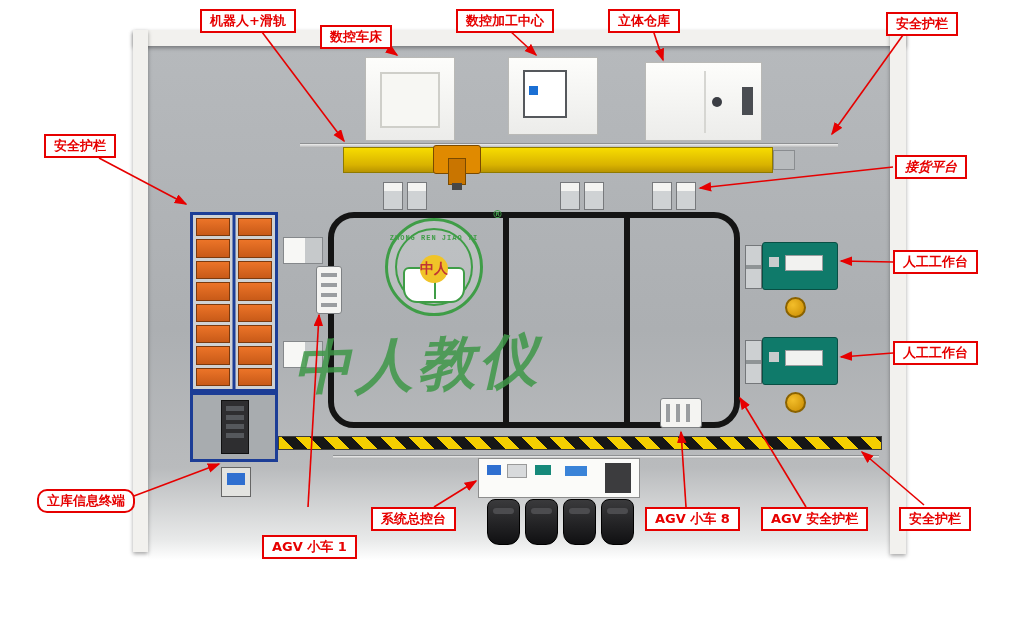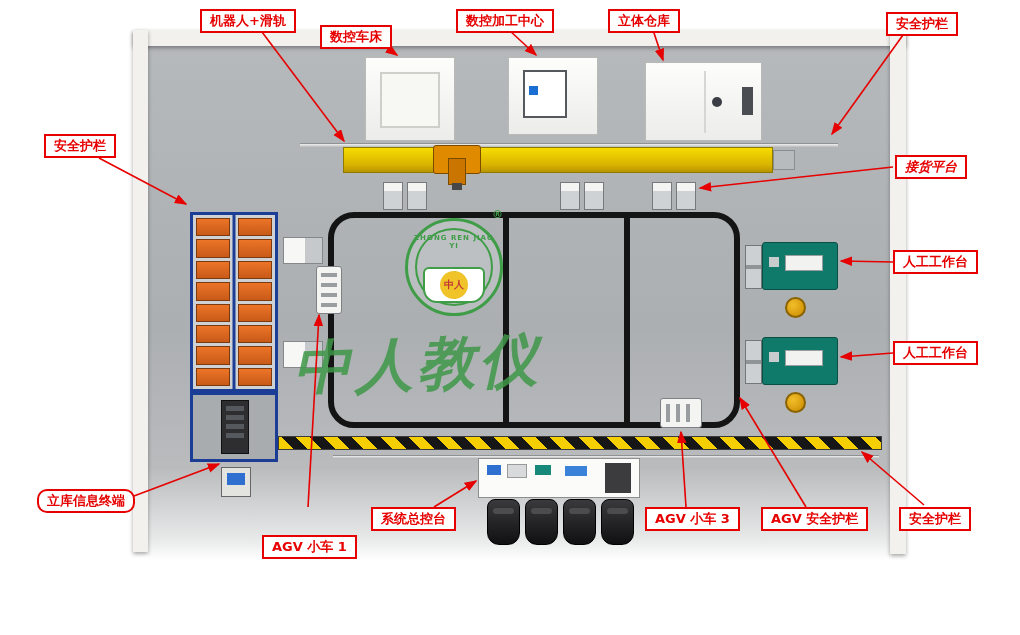--- a/index.html
+++ b/index.html
@@ -82,22 +82,22 @@
   .wm{z-index:20;}
   .wm-logo{border-radius:50%;border:3px solid #3f9d47;background:rgba(255,255,255,.18);}
   .wm-logo::before{content:"";position:absolute;left:7px;top:7px;right:7px;bottom:7px;
                    border:2px solid #3f9d47;border-radius:50%;}
   .wm-ring-text{position:absolute;left:0;right:0;top:13px;text-align:center;font-size:7px;
                 color:#3f9d47;font-weight:bold;letter-spacing:1px;}
   .wm-book{position:absolute;left:50%;top:46px;transform:translateX(-50%);width:58px;height:32px;
            background:#fff;border:2px solid #3f9d47;border-radius:6px 6px 14px 14px;}
   .wm-book::before{content:"";position:absolute;left:50%;top:2px;bottom:2px;width:2px;background:#3f9d47;}
   .wm-seal{position:absolute;left:50%;top:34px;transform:translateX(-50%);width:28px;height:28px;
-           border-radius:50%;background:#f0c428;color:#c03434;font-size:10px;font-weight:bold;
-           display:flex;align-items:center;justify-content:center;z-index:2;margin-top:16px;}
+           border-radius:50%;background:#f0c428;color:#c03434;font-size:14px;font-weight:bold;
+           display:flex;align-items:center;justify-content:center;z-index:2;}
   .wm-reg{color:#3f9d47;font-size:11px;font-weight:bold;}
   .wm-brand{font-size:58px;font-weight:bold;font-style:italic;color:rgba(62,150,72,.85);
             letter-spacing:4px;white-space:nowrap;transform:rotate(-2deg);}
 
   .caption{position:absolute;left:0;right:0;top:596px;text-align:center;
            font-size:16px;font-weight:bold;color:#000;z-index:30;}
 
   svg.arrows{position:absolute;left:0;top:0;z-index:40;pointer-events:none;}
 </style>
 </head>
@@ -188,41 +188,41 @@
     <div class="console-item" style="left:28px;top:5px;width:18px;height:12px;background:#d8dadc;border:1px solid #9a9a9a;"></div>
     <div class="console-item" style="left:56px;top:6px;width:16px;height:10px;background:#16897a;"></div>
     <div class="console-item" style="left:86px;top:7px;width:22px;height:10px;background:#3a83d8;"></div>
     <div class="console-item" style="left:126px;top:4px;width:26px;height:30px;background:#3c3c3e;"></div>
   </div>
   <div class="abs chair" style="left:487px;top:499px;width:33px;height:46px;"></div>
   <div class="abs chair" style="left:525px;top:499px;width:33px;height:46px;"></div>
   <div class="abs chair" style="left:563px;top:499px;width:33px;height:46px;"></div>
   <div class="abs chair" style="left:601px;top:499px;width:33px;height:46px;"></div>
 
-  <div class="abs wm wm-logo" style="left:405px;top:218px;width:98px;height:98px;">
+  <div class="abs wm wm-logo" style="left:385px;top:218px;width:98px;height:98px;font-family:Liberation Mono, monospace;">
     <div class="wm-ring-text">ZHONG REN JIAO YI</div>
     <div class="wm-book"></div>
     <div class="wm-seal">中人</div>
   </div>
   <div class="abs wm wm-reg" style="left:492px;top:208px;">®</div>
   <div class="abs wm wm-brand" style="left:293px;top:326px;">中人教仪</div>
 
   <div class="callout" style="left:200px;top:9px;">机器人+滑轨</div>
   <div class="callout" style="left:320px;top:9px;margin-top:16px;">数控车床</div>
   <div class="callout" style="left:456px;top:9px;">数控加工中心</div>
   <div class="callout" style="left:608px;top:9px;">立体仓库</div>
   <div class="callout" style="left:886px;top:12px;">安全护栏</div>
   <div class="callout" style="left:44px;top:134px;">安全护栏</div>
   <div class="callout" style="left:895px;top:155px;font-style:italic;">接货平台</div>
   <div class="callout" style="left:893px;top:250px;">人工工作台</div>
   <div class="callout" style="left:893px;top:341px;">人工工作台</div>
   <div class="callout" style="left:37px;top:489px;border-radius:10px;">立库信息终端</div>
   <div class="callout" style="left:262px;top:535px;">AGV 小车 1</div>
   <div class="callout" style="left:371px;top:507px;text-align:center;">系统总控台</div>
-  <div class="callout" style="left:645px;top:507px;">AGV 小车 3</div>
+  <div class="callout" style="left:645px;top:507px;">AGV 小车 8</div>
   <div class="callout" style="left:761px;top:507px;">AGV 安全护栏</div>
   <div class="callout" style="left:899px;top:507px;">安全护栏</div>
 
   <svg class="arrows" width="1020" height="635">
     <defs>
       <marker id="ah" markerWidth="9" markerHeight="8" refX="7" refY="3" orient="auto">
         <path d="M0,0 L8,3 L0,6 Z" fill="#e60000"></path>
       </marker>
     </defs>
     <line x1="262" y1="32" x2="344" y2="141" stroke="#e60000" stroke-width="1.6" marker-end="url(#ah)"></line>

